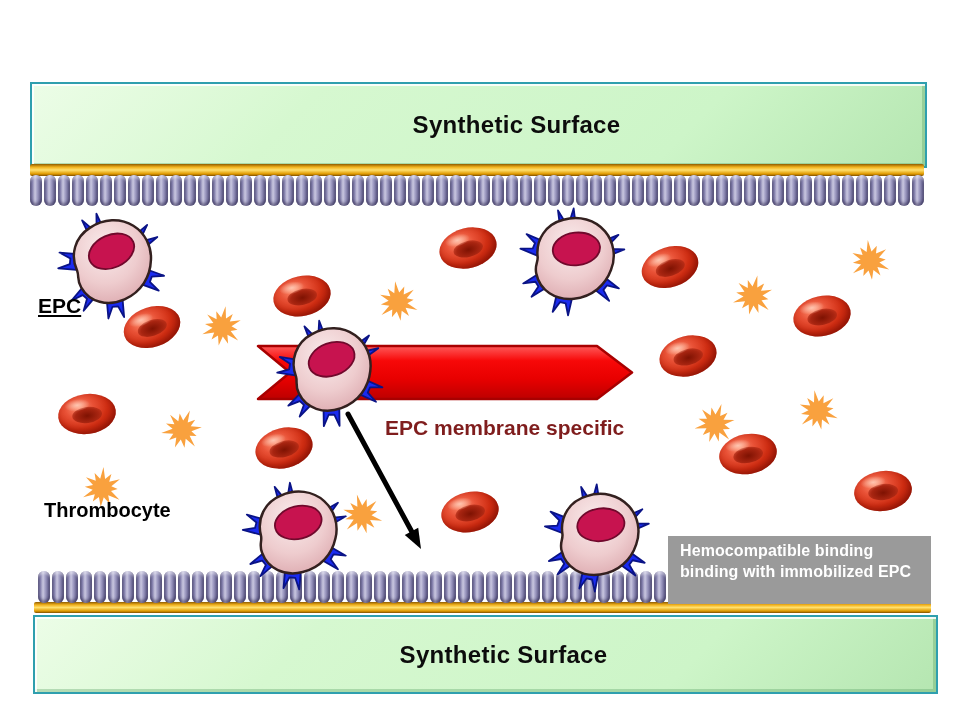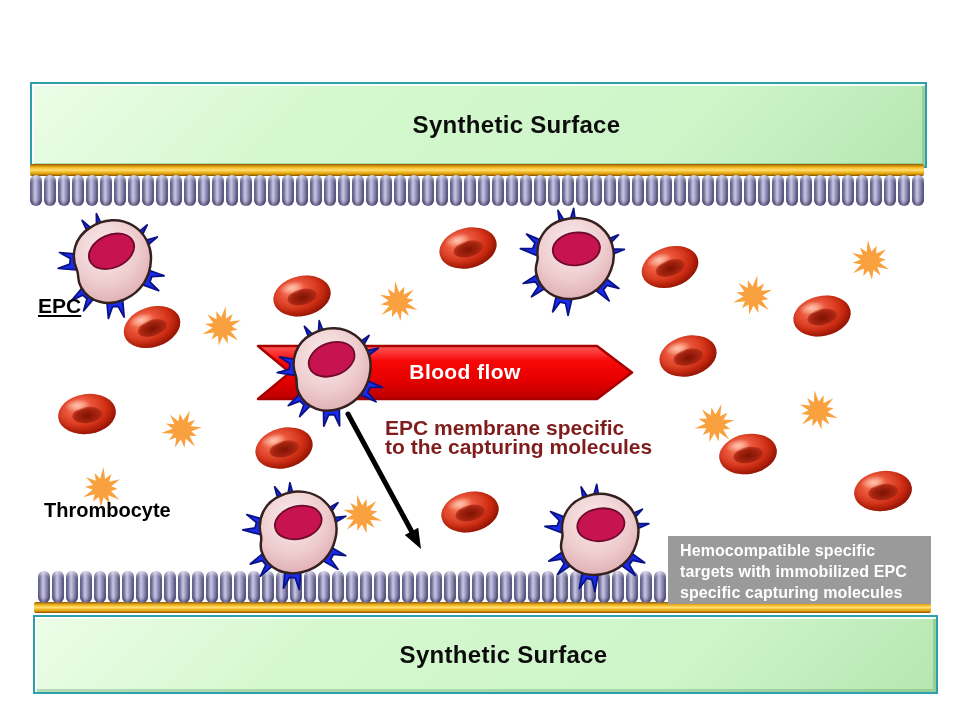--- a/index.html
+++ b/index.html
@@ -140,39 +140,36 @@
       <div class="capsule"></div>
       <div class="capsule"></div>
       <div class="capsule"></div>
       <div class="capsule"></div>
       <div class="capsule"></div>
     </div>
 
   <svg class="banner-svg" width="384" height="62" viewBox="0 0 384 62">
     <polygon points="4,4 343,4 378,30.5 343,57 4,57 36,30.5" fill="url(#bannerGrad)" stroke="#a80000" stroke-width="2.5" stroke-linejoin="round"></polygon>
   </svg>
-  <div class="banner-label">Blood flow</div>
 
   <svg class="bind-arrow" width="960" height="720" viewBox="0 0 960 720">
     <line x1="348" y1="390" x2="412" y2="508" stroke="#000" stroke-width="5" stroke-linecap="round"></line>
     <polygon points="421,525 404.8,510.9 418.2,503.8" fill="#000"></polygon>
   </svg>
 
   <div class="annotation">
     <div>EPC membrane specific</div>
-    <div>to the capturing molecules</div>
   </div>
 
   <div class="side-label epc-label">EPC</div>
   <div class="side-label thrombocyte-label">Thrombocyte</div>
 
   <div class="caption-box">
-    <div>Hemocompatible specific</div>
-    <div>targets with immobilized EPC</div>
-    <div>specific capturing molecules</div>
+    <div>Hemocompatible binding</div>
+    <div>binding with immobilized EPC</div>
   </div>
 
   <div class="capsule-row" style="left:38px;top:547px;width:892px;height:32px;">
       <div class="capsule"></div>
       <div class="capsule"></div>
       <div class="capsule"></div>
       <div class="capsule"></div>
       <div class="capsule"></div>
       <div class="capsule"></div>
       <div class="capsule"></div>

